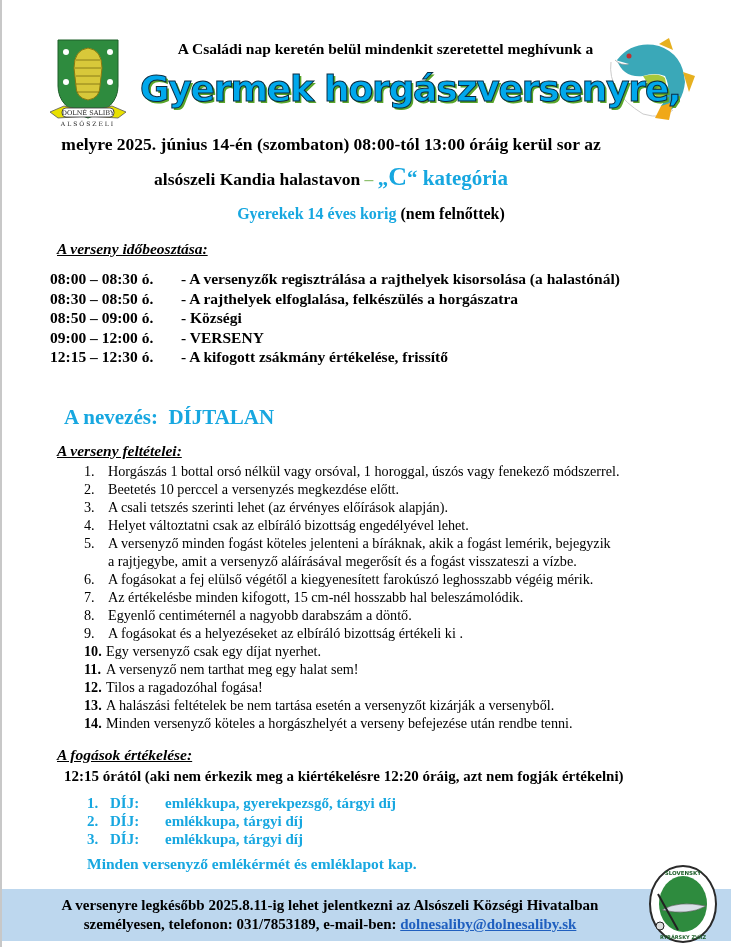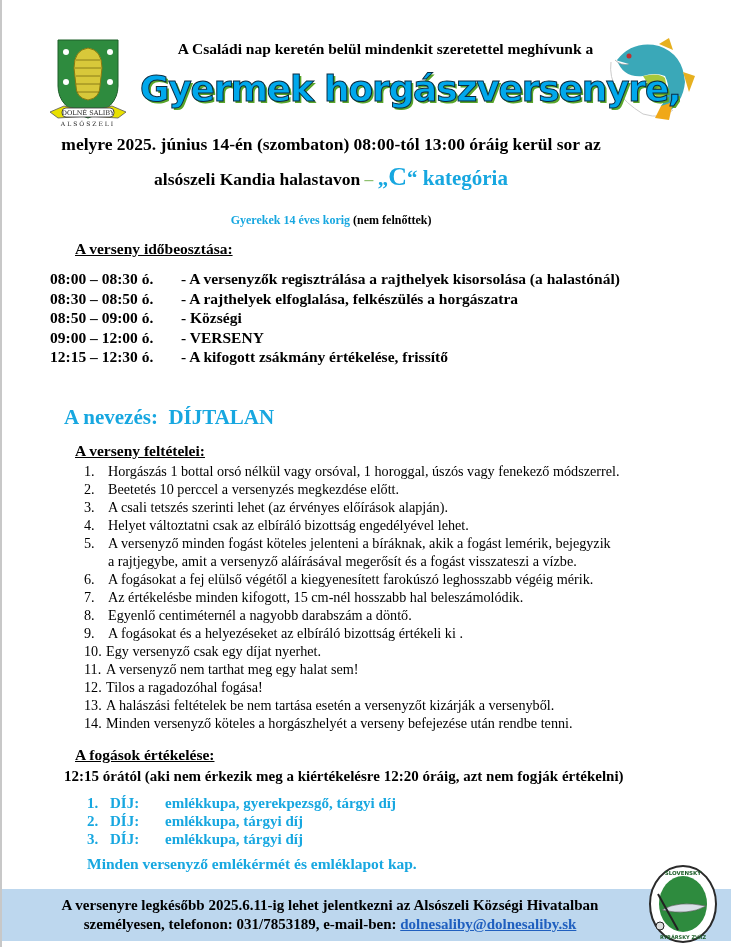--- a/index.html
+++ b/index.html
@@ -18,35 +18,35 @@
   .title { position: absolute; left: 140px; top: 68px; font-family: "DejaVu Sans", sans-serif;
            font-weight: bold; font-size: 36px; letter-spacing: -1.2px; color: #00a8ec;
            -webkit-text-stroke: 1px #0a2a40; text-shadow: 2px 2px 0 #5aa52a; white-space: nowrap; }
 
   .line { position: absolute; left: 0; width: 662px; text-align: center; font-weight: bold; white-space: nowrap; }
   .l1 { top: 134px; font-size: 17.5px; }
   .l2 { top: 162px; font-size: 17.5px; }
   .l2 .dash { color: #8fc070; }
   .l2 .cat { color: #17a7e0; font-size: 21px; }
   .l2 .cat .big { font-size: 26px; }
-  .l3 { top: 213px; font-size: 12px; }
+  .l3 { top: 205px; font-size: 16px; padding-left: 40px; }
   .l3 .cyan { color: #17a7e0; }
 
-  .h-under { position: absolute; left: 75px; font-weight: bold; text-decoration: underline; font-size: 15.5px; }
+  .h-under { position: absolute; left: 57px; font-style: italic; font-weight: bold; text-decoration: underline; font-size: 15.5px; }
 
   .sched { position: absolute; left: 50px; top: 270px; font-size: 15.5px; font-weight: bold; }
   .sched-row { height: 19.5px; display: flex; white-space: nowrap; }
   .sched-row .t { width: 131px; }
 
   .nevezes { position: absolute; left: 64px; top: 405px; font-size: 21px; font-weight: bold; color: #17a7e0; white-space: pre; }
 
   .rules { position: absolute; left: 84px; top: 462px; font-size: 14.2px; }
   .rule { display: flex; line-height: 18px; white-space: nowrap; }
   .rule .n { width: 24px; flex: none; }
-  .rule .n.narrow { width: 22px; }
+  .rule .n.narrow { width: 22px; font-weight: bold; }
   .rule .txt { white-space: pre-line; }
 
   .eval-line { position: absolute; left: 64px; top: 768px; font-size: 15px; font-weight: bold; white-space: nowrap; }
   .prizes { position: absolute; left: 87px; top: 794px; font-size: 15px; font-weight: bold; color: #17a7e0; }
   .prize { display: flex; line-height: 18px; white-space: nowrap; }
   .prize .pn { width: 23px; }
   .prize .pd { width: 55px; }
   .everyone { position: absolute; left: 87px; top: 855px; font-size: 15.5px; font-weight: bold; color: #17a7e0; white-space: nowrap; }
 
   .footer { position: absolute; left: 2px; top: 889px; width: 729px; height: 52px; background: #bdd7ee; }
@@ -209,21 +209,21 @@
     <div class="prize">
       <span class="pn">3.</span>
       <span class="pd">DÍJ:</span>
       <span>emlékkupa, tárgyi díj</span>
     </div>
   </div>
 <div class="everyone">Minden versenyző emlékérmét és emléklapot kap.</div>
 
 <div class="footer"></div>
 <div class="footer-text">
-  <div>A versenyre legkésőbb 2025.6.11-ig lehet jelentkezni az Alsószeli Községi Hivatalban</div>
+  <div>A versenyre legkésőbb 2025.8.11-ig lehet jelentkezni az Alsószeli Községi Hivatalban</div>
   <div><span>személyesen, telefonon: 031/7853189, e-mail-ben: </span><a href="#">dolnesaliby@dolnesaliby.sk</a></div>
 </div>
 
 <svg class="badge" viewBox="0 0 70 80">
   <ellipse cx="35" cy="40" rx="33" ry="38" fill="#fff" stroke="#2a2a2a" stroke-width="2"></ellipse>
   <ellipse cx="35" cy="40" rx="24" ry="28" fill="#2e8b3e"></ellipse>
   <path d="M14 46 Q30 36 58 42 Q40 52 14 46 Z" fill="#d8e0e8" stroke="#555" stroke-width="0.6"></path>
   <line x1="10" y1="30" x2="30" y2="66" stroke="#222" stroke-width="2"></line>
   <circle cx="12" cy="62" r="4" fill="#ddd" stroke="#222" stroke-width="1"></circle>
   <text x="35" y="11" text-anchor="middle" font-size="5.5" font-weight="bold" font-family="DejaVu Sans, sans-serif" fill="#1d5e28">SLOVENSKÝ</text>

